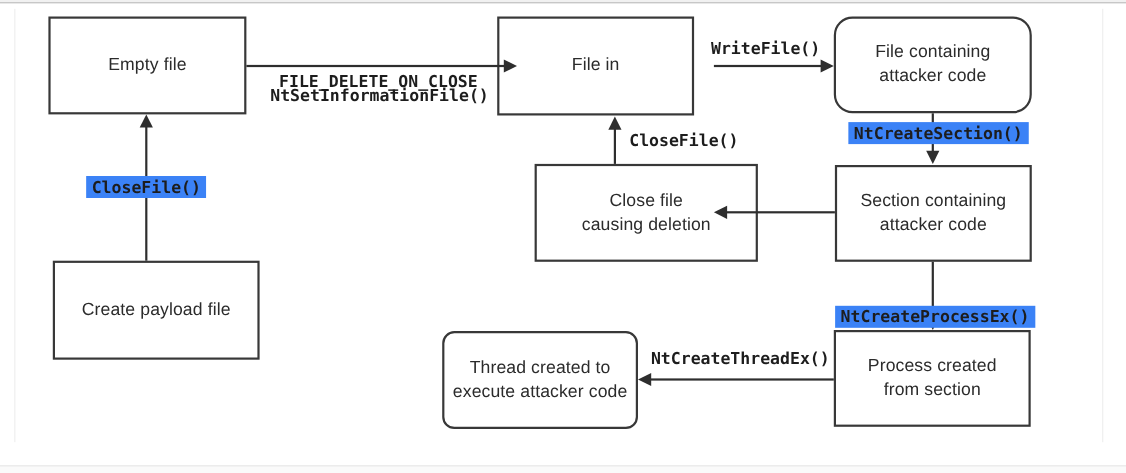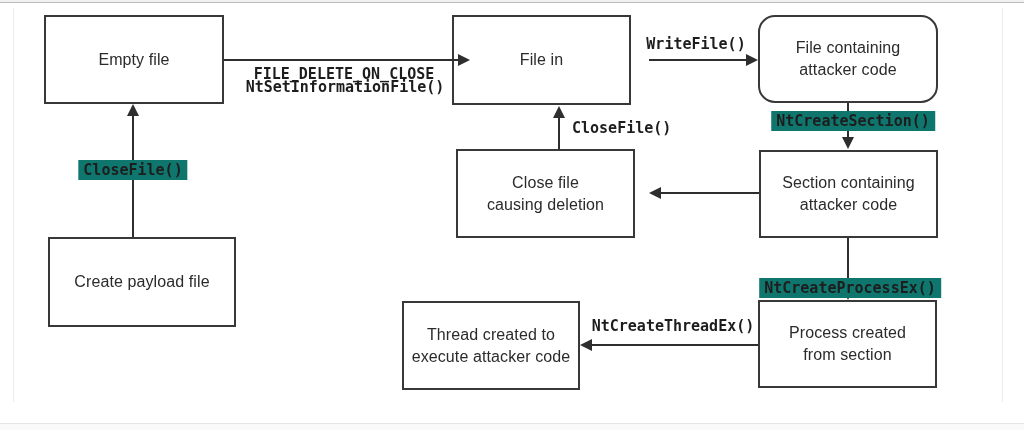--- a/index.html
+++ b/index.html
@@ -33,24 +33,24 @@
     background: #ffffff;
     display: flex; flex-direction: column;
     align-items: center; justify-content: center;
     text-align: center;
     font-size: 16px; line-height: 1.35; color: #2b2b2b;
     letter-spacing: 0.1px;
   }
   .b-empty    { left: 44px;  top: 15px;  width: 180px; height: 89px; }
   .b-fdp      { left: 452px; top: 15px;  width: 179px; height: 90px; }
   .b-fatt     { left: 758px; top: 15px;  width: 180px; height: 88px; border-radius: 17px; }
-  .b-close    { left: 456px; top: 149px; width: 179px; height: 89px; }
+  .b-close    { left: 486px; top: 149px; width: 203px; height: 89px; }
   .b-sect     { left: 759px; top: 150px; width: 179px; height: 88px; }
   .b-payload  { left: 48px;  top: 237px; width: 188px; height: 90px; }
-  .b-thread   { left: 402px; top: 301px; width: 178px; height: 89px; }
+  .b-thread   { left: 402px; top: 301px; width: 178px; height: 89px; border-radius: 11px; }
   .b-proc     { left: 758px; top: 300px; width: 179px; height: 88px; }
   
   .hline, .vline { position: absolute; background: #2e2e2e; }
   .l-create   { left: 132px; top: 112px; width: 2px;  height: 125px; }
   .l-ntset    { left: 224px; top: 59px;  width: 238px; height: 2px; }
   .l-write    { left: 649px; top: 59px;  width: 99px;  height: 2px; }
   .l-ntsect   { left: 847px; top: 103px; width: 2px;  height: 36px; }
   .l-closef   { left: 558px; top: 115px; width: 2px;  height: 34px; }
   .l-sectclose{ left: 660px; top: 192px; width: 99px;  height: 2px; }
   .l-ntproc   { left: 847px; top: 238px; width: 2px;  height: 52px; }
@@ -73,21 +73,21 @@
   .mlabel {
     position: absolute;
     font-family: "DejaVu Sans Mono", monospace;
     font-weight: bold;
     font-size: 15px;
     color: #1d1d1d;
     white-space: nowrap;
     z-index: 5;
   }
   .centered { transform: translate(-50%, -50%); }
-  .onln { background: #0f766e; padding: 1px 5px; }
+  .onln { background: #3b82f6; padding: 1px 5px; }
   .lbl-create   { left: 133px; top: 170px; }
   .lbl-ntset1   { left: 345px; top: 44px; margin-top: 43px;  }
   .lbl-ntset2   { left: 344px; top: 74px;  }
   .lbl-write    { left: 696px; top: 44px;  }
   .lbl-closef   { left: 572px; top: 128px; transform: translateY(-50%); }
   .lbl-ntsect   { left: 853px; top: 121px; }
   .lbl-ntproc   { left: 850px; top: 264px; margin-top: 24px; }
   .lbl-ntthread { left: 673px; top: 326px; }
 </style>
 </head>

